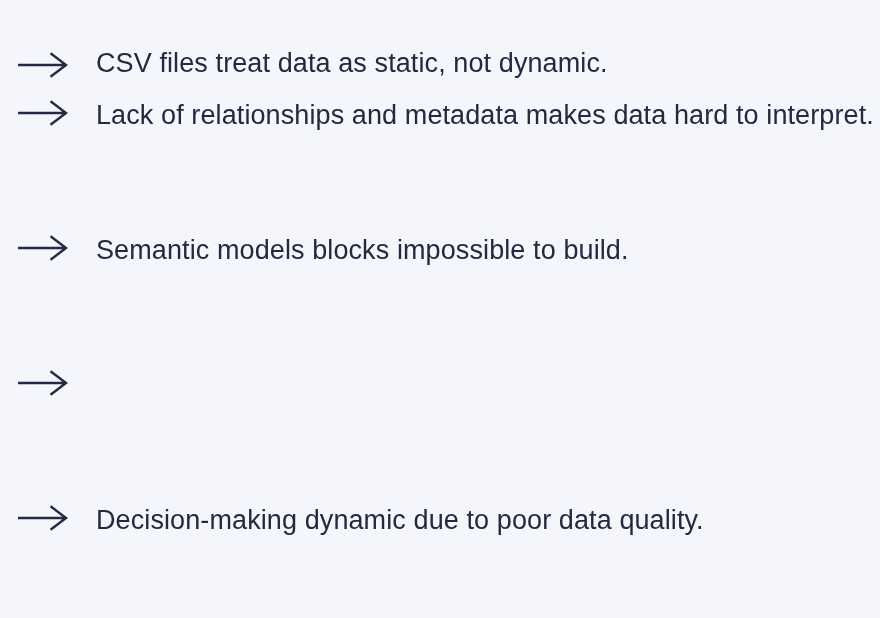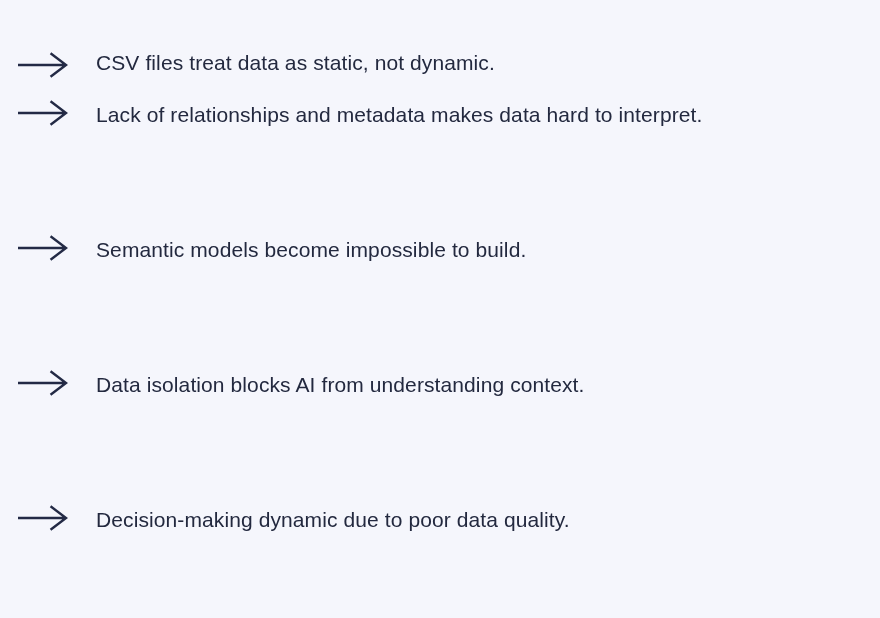--- a/index.html
+++ b/index.html
@@ -49,21 +49,21 @@
     height: 26px;
     display: block;
     margin-right: 28px;
   }
   .arrow-icon svg {
     display: block;
     width: 50px;
     height: 26px;
   }
   .bullet-text {
-    font-size: 21px;
+    font-size: 27px;
     line-height: 30px;
     color: #23293f;
     letter-spacing: 0.1px;
     white-space: nowrap;
     font-weight: 400;
   }
 </style>
 </head>
 <body>
 
@@ -87,30 +87,29 @@
       </span>
       <span class="bullet-text">Lack of relationships and metadata makes data hard to interpret.</span>
     </li>
 
     <li class="bullet-row">
       <span class="arrow-icon">
         <svg viewBox="0 0 50 26" xmlns="http://www.w3.org/2000/svg">
           <path d="M1 13 H47 M33.5 2 L48 13 L33.5 24" fill="none" stroke="#232a45" stroke-width="2.4" stroke-linecap="square" stroke-linejoin="miter"></path>
         </svg>
       </span>
-      <span class="bullet-text">Semantic models become impossible to build.</span>
+      <span class="bullet-text">Semantic models blocks impossible to build.</span>
     </li>
 
     <li class="bullet-row">
       <span class="arrow-icon">
         <svg viewBox="0 0 50 26" xmlns="http://www.w3.org/2000/svg">
           <path d="M1 13 H47 M33.5 2 L48 13 L33.5 24" fill="none" stroke="#232a45" stroke-width="2.4" stroke-linecap="square" stroke-linejoin="miter"></path>
         </svg>
       </span>
-      <span class="bullet-text">Data isolation blocks AI from understanding context.</span>
     </li>
 
     <li class="bullet-row">
       <span class="arrow-icon">
         <svg viewBox="0 0 50 26" xmlns="http://www.w3.org/2000/svg">
           <path d="M1 13 H47 M33.5 2 L48 13 L33.5 24" fill="none" stroke="#232a45" stroke-width="2.4" stroke-linecap="square" stroke-linejoin="miter"></path>
         </svg>
       </span>
       <span class="bullet-text">Decision-making dynamic due to poor data quality.</span>
     </li>

